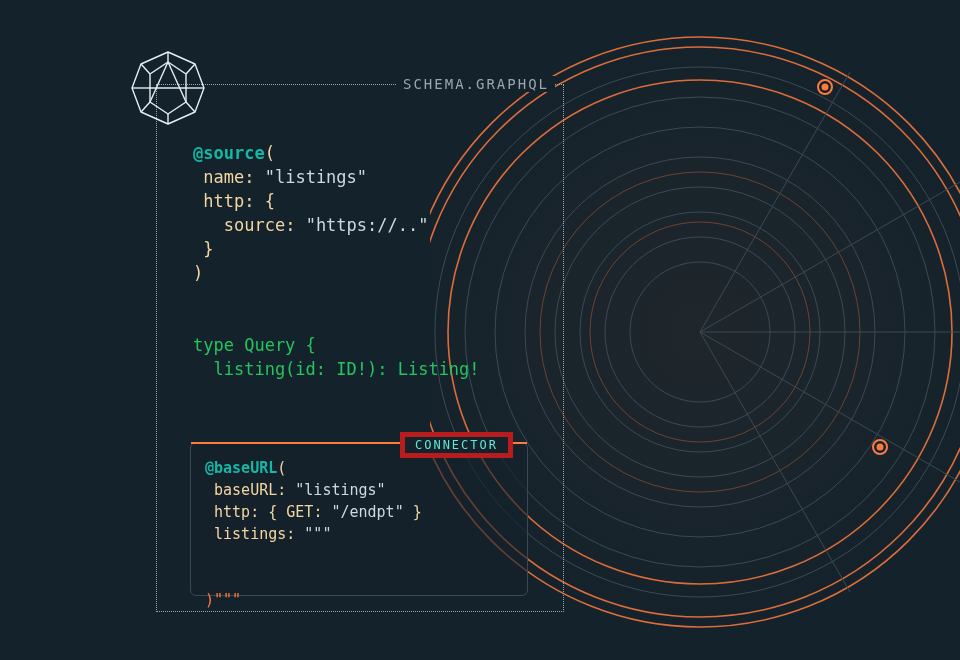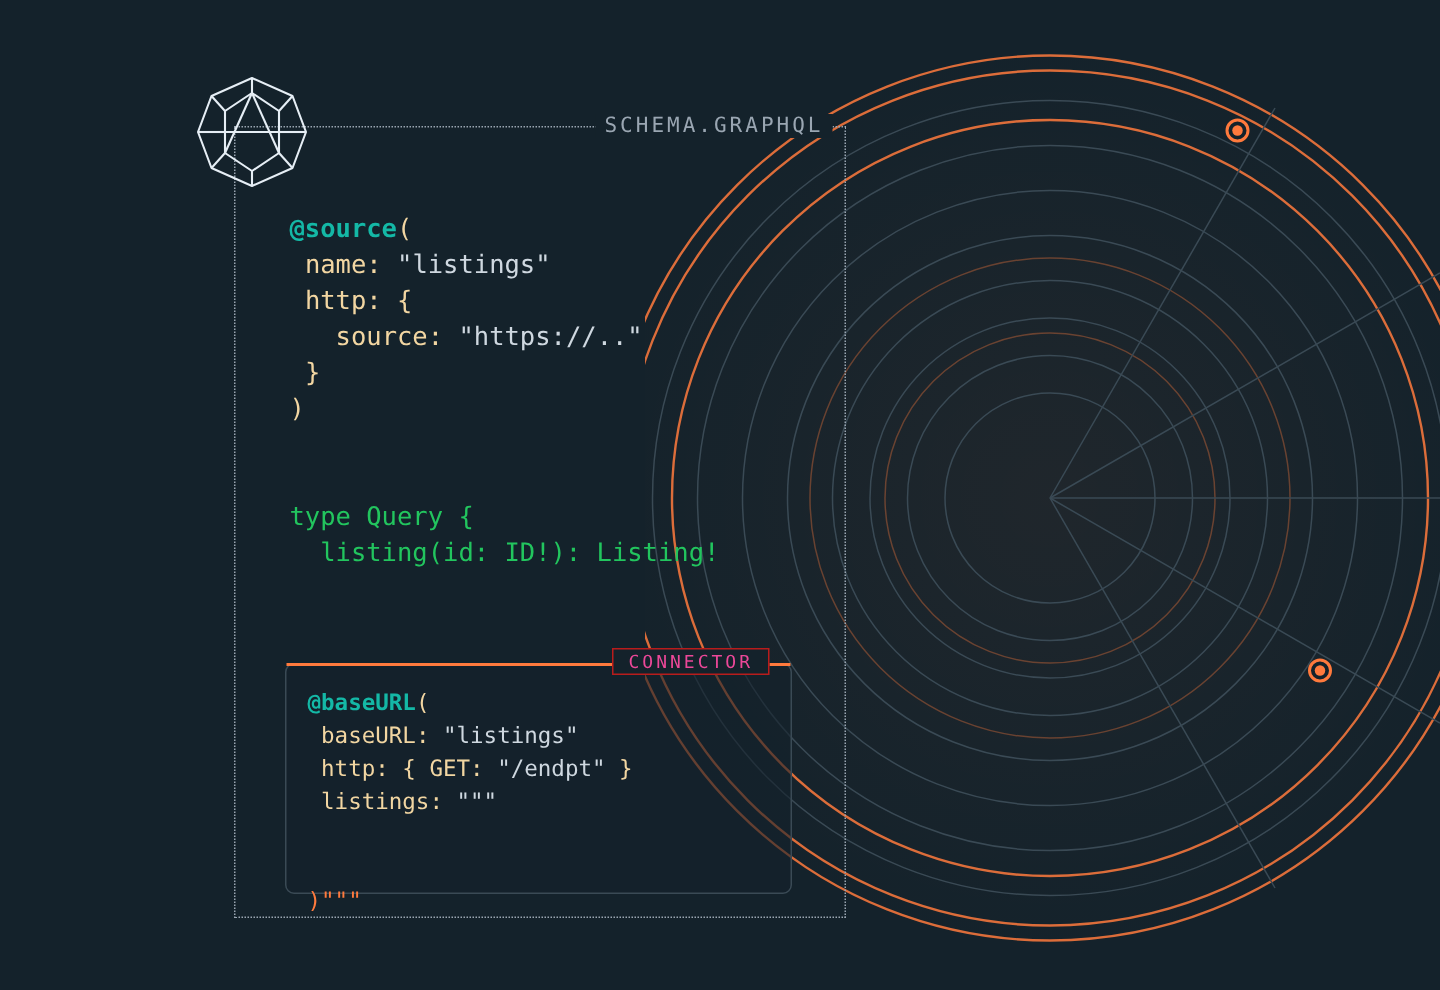--- a/index.html
+++ b/index.html
@@ -37,22 +37,22 @@
     position:absolute;left:190px;top:442px;width:336px;height:152px;
     border:1px solid #3a4a55;border-radius:6px;
     background:rgba(20,34,43,.6);
   }
   .connector-topline{
     position:absolute;left:0;right:0;top:-1px;height:0;
     border-top:2px solid #ff7a3d;
   }
   .connector-badge{
     position:absolute;right:14px;top:-11px;
-    background:#14222b;color:#ec4899;
-    border:1px solid #b91c1c;padding:1px 10px;
+    background:#14222b;color:#5eead4;
+    border:5px solid #b91c1c;padding:1px 10px;
     font-size:12px;letter-spacing:2px;
   }
   .connector-code{
     position:absolute;left:14px;top:14px;right:14px;
     font-size:15px;line-height:22px;white-space:pre;
   }
 
   
   .radar{position:absolute;right:-40px;top:14px;width:650px;height:636px;pointer-events:none}
   .radar svg{display:block}

